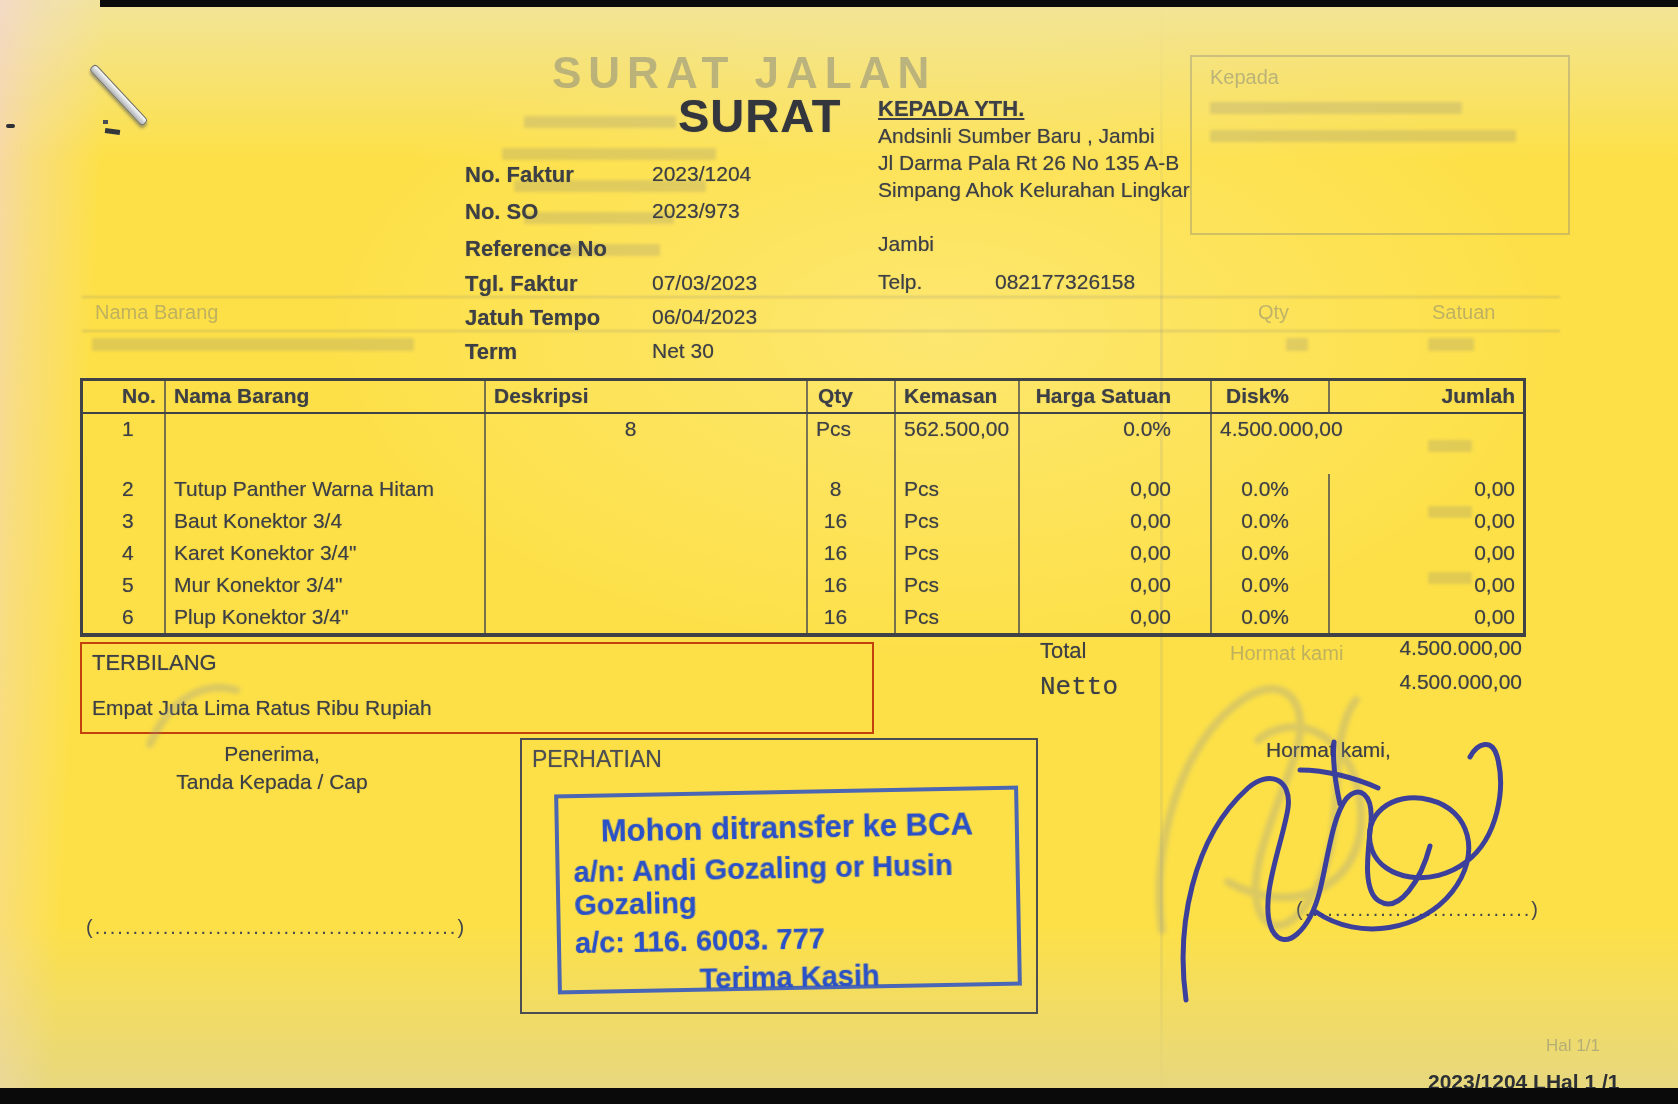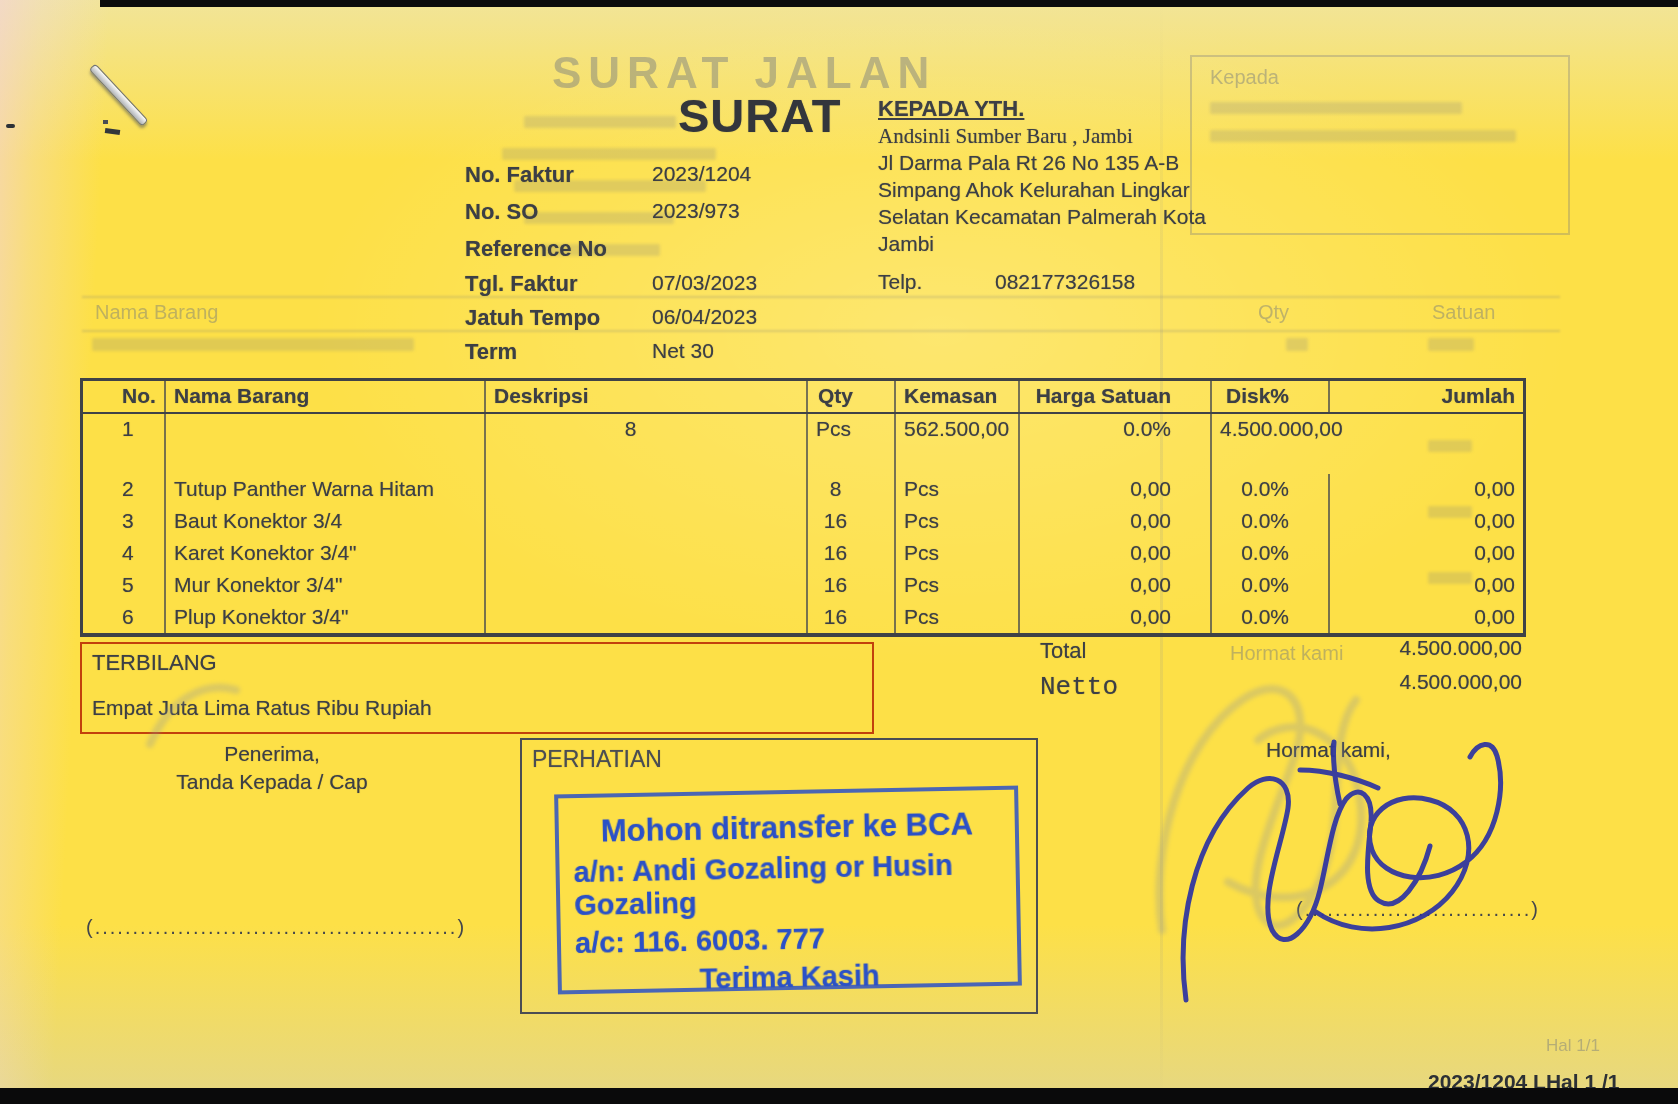--- a/index.html
+++ b/index.html
@@ -86,24 +86,23 @@
   <div class="smudge" style="left:1428px;top:440px;width:44px;height:12px;"></div>
   <div class="smudge" style="left:1428px;top:506px;width:44px;height:12px;"></div>
   <div class="smudge" style="left:1428px;top:572px;width:44px;height:12px;"></div>
 
   <div class="ghost" style="left:1230px;top:642px;font-size:20px;">Hormat kami</div>
   <div class="ghost" style="left:1546px;top:1036px;font-size:17px;">Hal 1/1</div>
 
   <div class="t title" style="left:678px;top:88px;">SURAT</div>
 
   <div class="t small" style="left:878px;top:96px;font-weight:600;text-decoration:underline;font-size:22px;">KEPADA YTH.</div>
-  <div class="t small" style="left:878px;top:124px;font-family:Liberation Serif, serif;">Andsinli Sumber Baru , Jambi</div>
+  <div class="t small" style="left:878px;top:124px;">Andsinli Sumber Baru , Jambi</div>
   <div class="t small" style="left:878px;top:151px;">Jl Darma Pala Rt 26 No 135 A-B</div>
   <div class="t small" style="left:878px;top:178px;">Simpang Ahok Kelurahan Lingkar</div>
-  <div class="t small" style="left:878px;top:205px;">Selatan Kecamatan Palmerah Kota</div>
   <div class="t small" style="left:878px;top:232px;">Jambi</div>
   <div class="t small" style="left:878px;top:270px;">Telp.</div>
   <div class="t small" style="left:995px;top:270px;">082177326158</div>
 
   <div class="t small b" style="left:465px;top:162px;font-size:22px;">No. Faktur</div>
   <div class="t small" style="left:652px;top:162px;">2023/1204</div>
   <div class="t small b" style="left:465px;top:199px;font-size:22px;">No. SO</div>
   <div class="t small" style="left:652px;top:199px;">2023/973</div>
   <div class="t small b" style="left:465px;top:236px;font-size:22px;">Reference No</div>
   <div class="t small" style="left:652px;top:236px;"></div>

